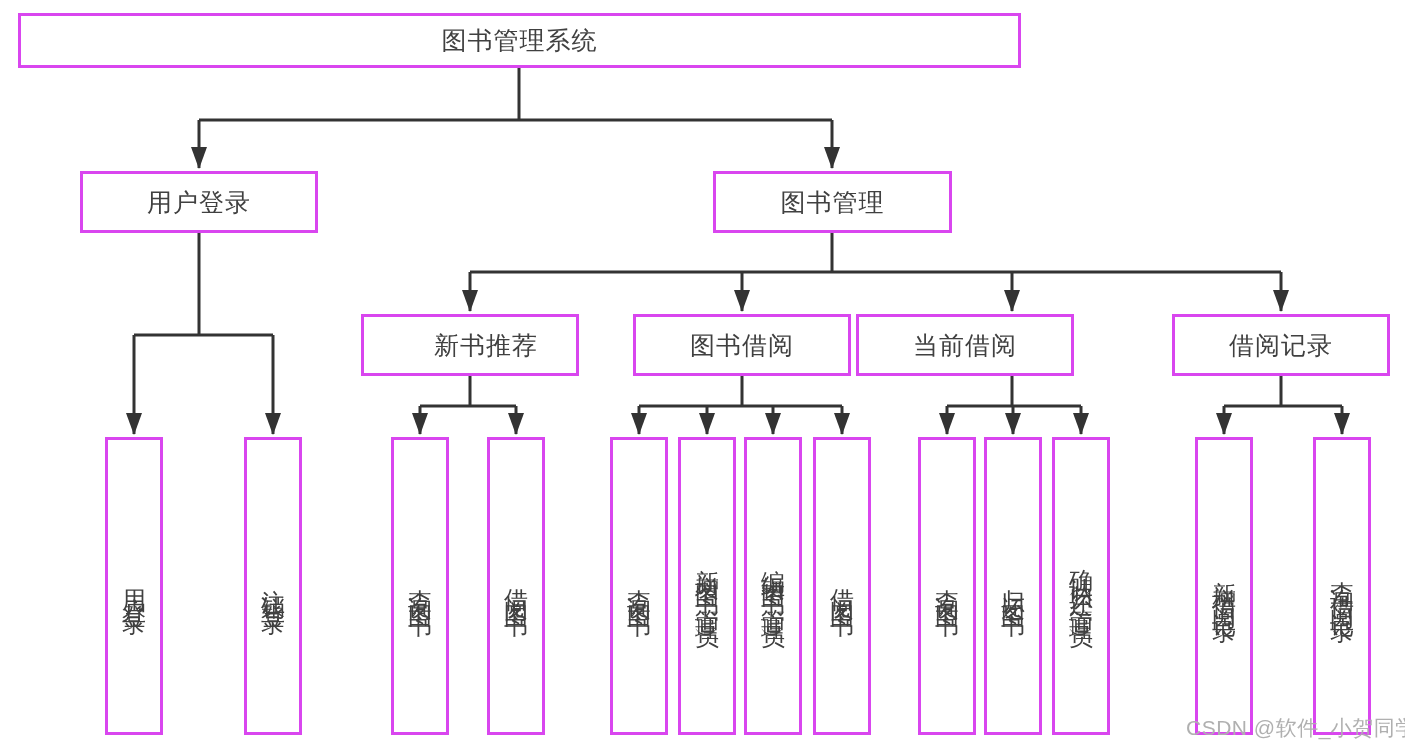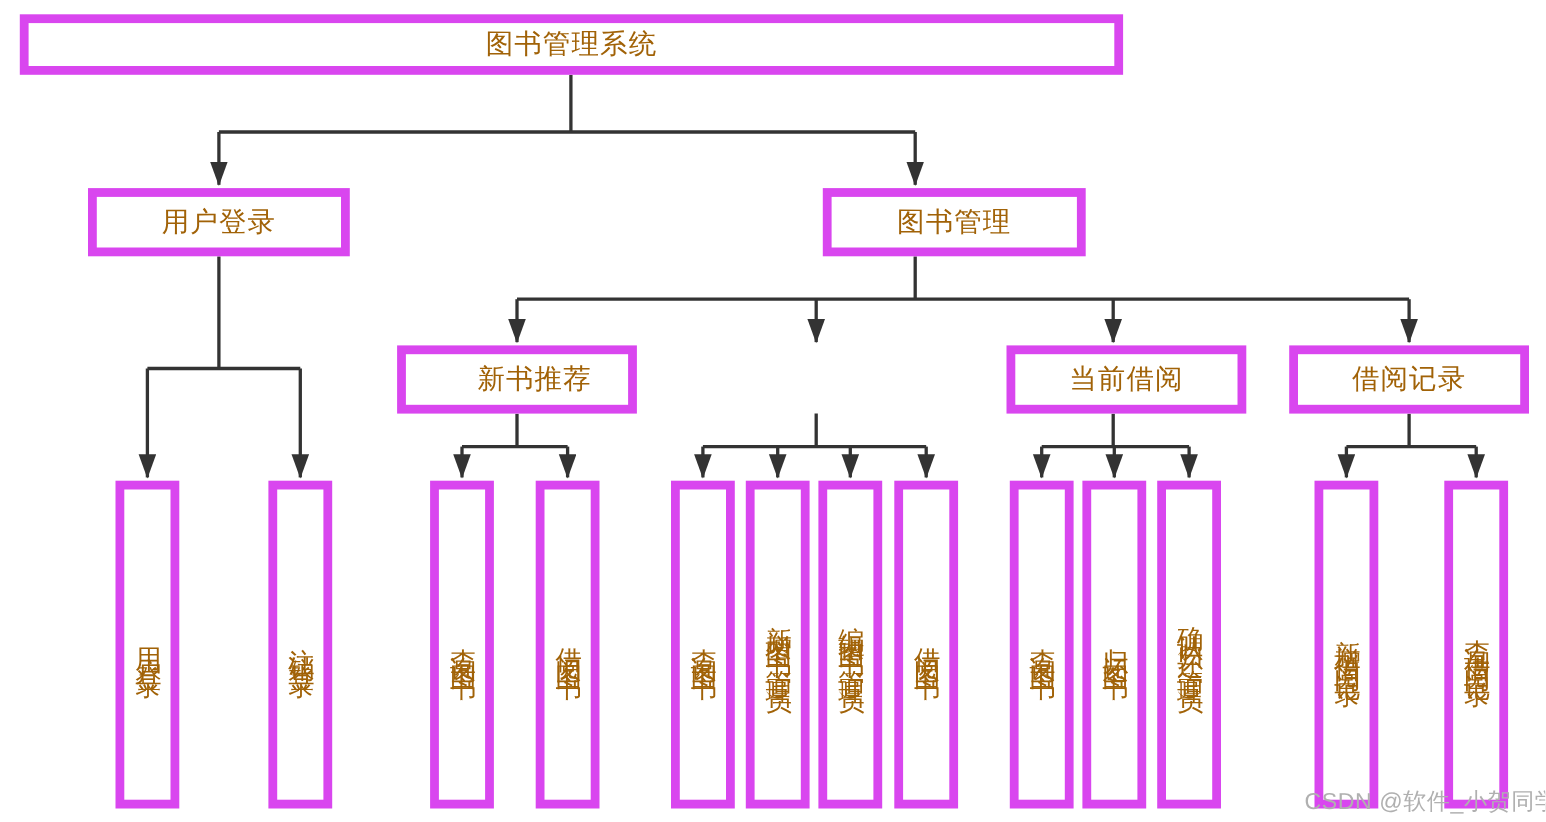--- a/index.html
+++ b/index.html
@@ -19,47 +19,47 @@
     position: absolute;
     left: 0; top: 0;
     width: 1405px;
     height: 747px;
     z-index: 1;
   }
   .node {
     position: absolute;
     box-sizing: border-box;
     background: #ffffff;
-    border: 8px solid #d946ef;
+    border: 3px solid #d946ef;
     display: flex;
     align-items: center;
     justify-content: center;
-    color: #a16207;
+    color: #404040;
     z-index: 2;
   }
   .node .hlabel {
     font-size: 25px;
     letter-spacing: 1px;
     line-height: 1;
     white-space: nowrap;
   }
   .leaf .vlabel {
     writing-mode: vertical-rl;
     text-orientation: mixed;
     font-size: 24px;
     letter-spacing: 8px;
     line-height: 1;
   }
   .root-box   { left: 18px;  top: 13px;  width: 1003px; height: 55px; }
   .l2-a { left: 80px;  top: 171px; width: 238px; height: 62px; }
-  .l2-b { left: 748px; top: 171px; width: 239px; height: 62px; }
+  .l2-b { left: 713px; top: 171px; width: 239px; height: 62px; }
   .l3   { top: 314px; width: 218px; height: 62px; }
   .l3-1 { left: 361px; padding-left: 32px; }
   .l3-2 { left: 633px; }
-  .l3-3 { left: 915px; font-family: Liberation Serif, serif; }
+  .l3-3 { left: 856px; font-family: Liberation Serif, serif; }
   .l3-4 { left: 1172px; }
   .leaf { top: 437px; width: 58px; height: 298px; }
   .lf-a1 { left: 105px; }  .lf-a2 { left: 244px; }
   .lf-b1 { left: 391px; }  .lf-b2 { left: 487px; }
   .lf-c1 { left: 610px; }  .lf-c2 { left: 678px; }
   .lf-c3 { left: 744px; }  .lf-c4 { left: 813px; }
   .lf-d1 { left: 918px; }  .lf-d2 { left: 984px; }
   .lf-d3 { left: 1052px; }
   .lf-e1 { left: 1195px; } .lf-e2 { left: 1313px; }
   .watermark {
@@ -128,20 +128,23 @@
   <div class="node l2-a">
     <span class="hlabel">用户登录</span>
   </div>
   <div class="node l2-b">
     <span class="hlabel">图书管理</span>
   </div>
 
   <div class="node l3 l3-1">
     <span class="hlabel">新书推荐</span>
   </div>
+  <div class="node l3 l3-2">
+    <span class="hlabel">图书借阅</span>
+  </div>
   <div class="node l3 l3-3">
     <span class="hlabel">当前借阅</span>
   </div>
   <div class="node l3 l3-4">
     <span class="hlabel">借阅记录</span>
   </div>
 
   <div class="node leaf lf-a1">
     <span class="vlabel">用户登录</span>
   </div>

